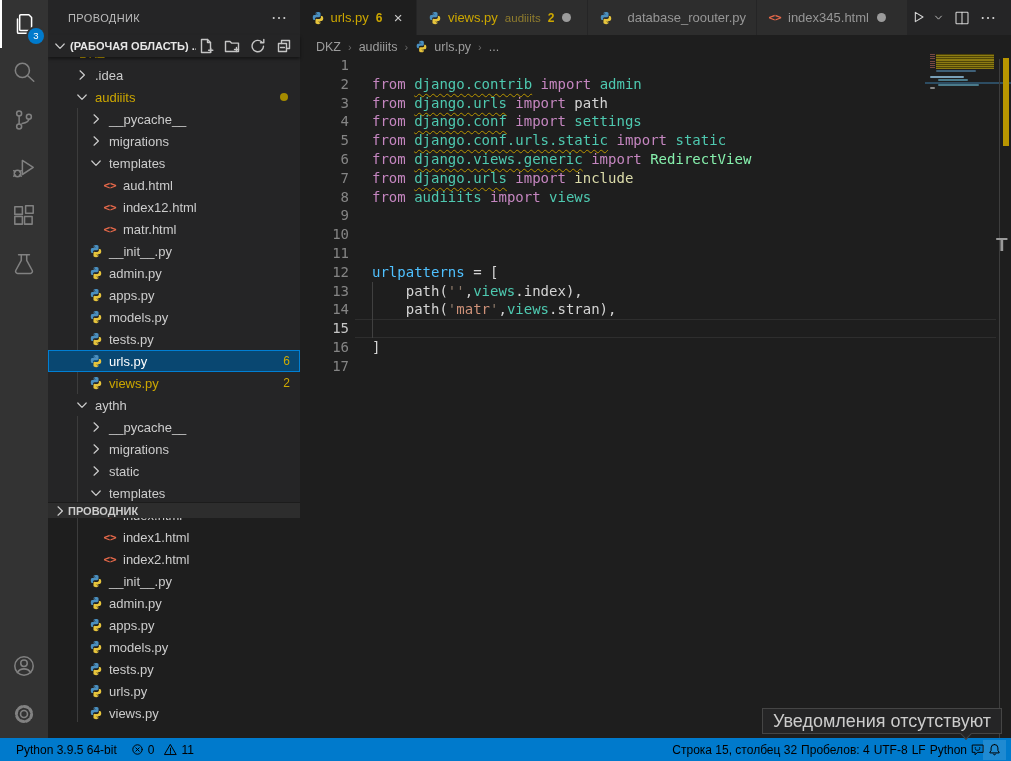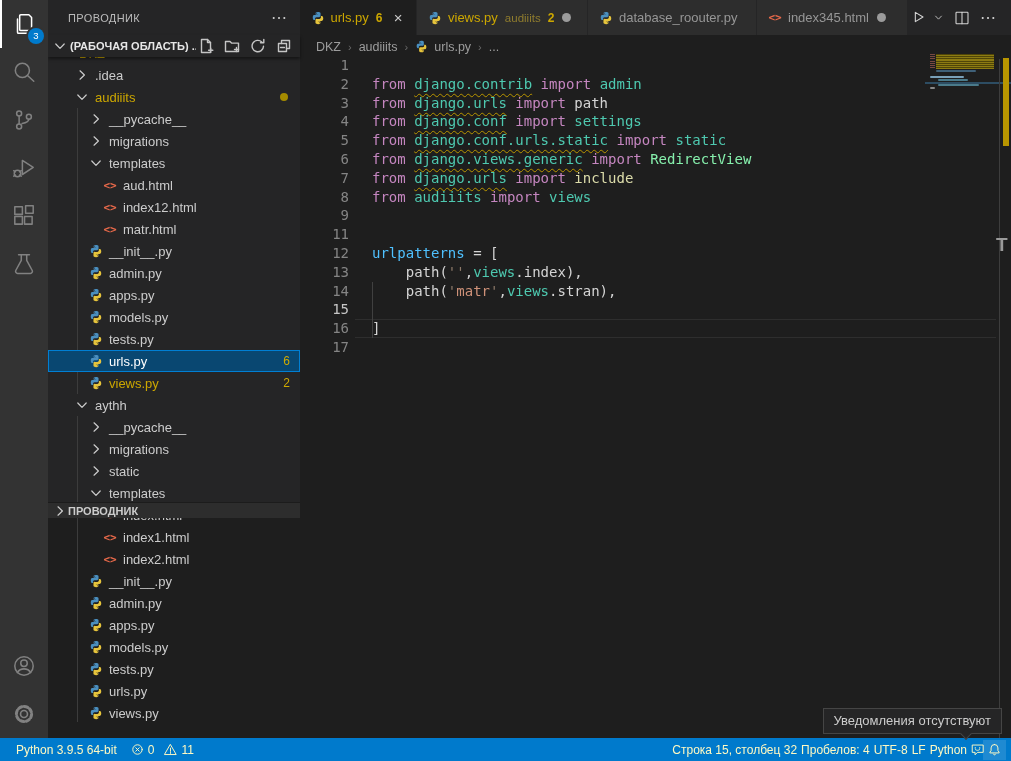--- a/index.html
+++ b/index.html
@@ -96,31 +96,31 @@
   .mm-yellow { position:absolute; left:6px; top:2px; width:58px; height:15px; background:#8c7b12; }
   .mm-yellow::before { content:""; position:absolute; inset:0;
     background:repeating-linear-gradient(180deg, rgba(30,26,0,.55) 0 1px, transparent 1px 2.2px); }
   .mm-dash { position:absolute; height:1.6px; border-radius:1px; }
   .mm-hline { position:absolute; left:625px; top:82px; width:86px; height:2px; background:#2d4d63; }
   .mm-sep { position:absolute; left:699px; top:59px; width:1px; height:679px; background:#3d3d3d; }
   .ov-warn { position:absolute; left:703px; top:58px; width:6px; height:88px; background:#b89500; }
   .ov-letter { position:absolute; left:696px; top:234px; color:#9a9a9a; font-size:19px; font-weight:bold; }
 
   
-  .statusbar { position:absolute; left:0; bottom:0; width:1011px; height:23px; background:#007acc; color:#fef9c3;
+  .statusbar { position:absolute; left:0; bottom:0; width:1011px; height:23px; background:#007acc; color:#000000;
     display:flex; align-items:center; font-size:12px; padding:0 10px 0 16px; z-index:6; }
   .sb-item { display:flex; align-items:center; gap:4px; cursor:pointer; white-space:nowrap; }
   .sb-item svg { width:13px; height:13px; }
   .sb-left { display:flex; gap:14px; align-items:center; }
   .sb-right { margin-left:auto; display:flex; gap:4px; }
   .sb-item.hovered { background:rgba(255,255,255,.12); padding:3px 5px; margin:-3px -5px; }
 
   
   .tooltip { position:absolute; right:9px; top:708px; height:26px; line-height:24px; background:#252526;
-    border:1px solid #454545; color:#cccccc; font-size:13px; padding:0 10px; z-index:7; }
+    border:1px solid #454545; color:#cccccc; font-size:18px; padding:0 10px; z-index:7; }
   .tooltip-notch { position:absolute; right:41px; top:730px; width:8px; height:8px; background:#252526;
     border-right:1px solid #454545; border-bottom:1px solid #454545; transform:rotate(45deg); z-index:8; }
 </style>
 </head>
 <body>
 
 <div class="app">
 
   <div class="activitybar">
     <div id="ab-top">
@@ -518,21 +518,21 @@
             <svg viewBox="0 0 16 16">
               <path fill="#4a8fbf" d="M7.9 1C5.1 1 5.3 2.3 5.3 2.3v2h2.8v.4H3.9S2 4.5 2 7.4s1.7 2.9 1.7 2.9h1V8.8S4.6 7 6.4 7h2.9s1.6.1 1.6-1.5V2.8S11.3 1 7.9 1zM6.4 2.1a.55.55 0 1 1 0 1.1.55.55 0 0 1 0-1.1z"></path>
               <path fill="#e6c43c" d="M8.1 15c2.8 0 2.6-1.3 2.6-1.3v-2H7.9v-.4h4.2s1.9.2 1.9-2.7-1.7-2.9-1.7-2.9h-1v1.5S11.4 9 9.6 9H6.7s-1.6-.1-1.6 1.5v2.7S4.7 15 8.1 15zm1.5-1.1a.55.55 0 1 1 0-1.1.55.55 0 0 1 0 1.1z"></path>
             </svg>
           </span>
           <span class="tname warn">views.py</span>
           <span class="tdesc">audiiits</span>
           <span class="tbadge">2</span>
           <span class="tdot"></span>
         </div>
-        <div class="tab" style="width: 169px;">
+        <div class="tab" style="width: 169px; justify-content: space-between;">
           <span class="ficon">
             <svg viewBox="0 0 16 16">
               <path fill="#4a8fbf" d="M7.9 1C5.1 1 5.3 2.3 5.3 2.3v2h2.8v.4H3.9S2 4.5 2 7.4s1.7 2.9 1.7 2.9h1V8.8S4.6 7 6.4 7h2.9s1.6.1 1.6-1.5V2.8S11.3 1 7.9 1zM6.4 2.1a.55.55 0 1 1 0 1.1.55.55 0 0 1 0-1.1z"></path>
               <path fill="#e6c43c" d="M8.1 15c2.8 0 2.6-1.3 2.6-1.3v-2H7.9v-.4h4.2s1.9.2 1.9-2.7-1.7-2.9-1.7-2.9h-1v1.5S11.4 9 9.6 9H6.7s-1.6-.1-1.6 1.5v2.7S4.7 15 8.1 15zm1.5-1.1a.55.55 0 1 1 0-1.1.55.55 0 0 1 0 1.1z"></path>
             </svg>
           </span>
           <span class="tname">database_roouter.py</span>
         </div>
         <div class="tab" style="width: 151px;">
           <span class="ficon">
@@ -579,20 +579,21 @@
     <div class="code" id="code">
         <div class="cline"><span class="ln">1</span><span class="lc"></span></div>
         <div class="cline"><span class="ln">2</span><span class="lc"><span class="tk-k">from</span><span class="tk-p"> </span><span class="tk-tw">django.contrib</span><span class="tk-p"> </span><span class="tk-k">import</span><span class="tk-p"> </span><span class="tk-t">admin</span></span></div>
         <div class="cline"><span class="ln">3</span><span class="lc"><span class="tk-k">from</span><span class="tk-p"> </span><span class="tk-tw">django.urls</span><span class="tk-p"> </span><span class="tk-k">import</span><span class="tk-p"> path</span></span></div>
         <div class="cline"><span class="ln">4</span><span class="lc"><span class="tk-k">from</span><span class="tk-p"> </span><span class="tk-tw">django.conf</span><span class="tk-p"> </span><span class="tk-k">import</span><span class="tk-p"> </span><span class="tk-t">settings</span></span></div>
         <div class="cline"><span class="ln">5</span><span class="lc"><span class="tk-k">from</span><span class="tk-p"> </span><span class="tk-tw">django.conf.urls.static</span><span class="tk-p"> </span><span class="tk-k">import</span><span class="tk-p"> </span><span class="tk-t">static</span></span></div>
         <div class="cline"><span class="ln">6</span><span class="lc"><span class="tk-k">from</span><span class="tk-p"> </span><span class="tk-tw">django.views.generic</span><span class="tk-p"> </span><span class="tk-k">import</span><span class="tk-p"> </span><span class="tk-t2">RedirectView</span></span></div>
         <div class="cline"><span class="ln">7</span><span class="lc"><span class="tk-k">from</span><span class="tk-p"> </span><span class="tk-tw">django.urls</span><span class="tk-p"> </span><span class="tk-k">import</span><span class="tk-p"> </span><span class="tk-f">include</span></span></div>
         <div class="cline"><span class="ln">8</span><span class="lc"><span class="tk-k">from</span><span class="tk-p"> </span><span class="tk-t">audiiits</span><span class="tk-p"> </span><span class="tk-k">import</span><span class="tk-p"> </span><span class="tk-t">views</span></span></div>
         <div class="cline"><span class="ln">9</span><span class="lc"></span></div>
+        <div class="cline"><span class="ln">10</span><span class="lc"></span></div>
         <div class="cline"><span class="ln">11</span><span class="lc"></span></div>
         <div class="cline"><span class="ln">12</span><span class="lc"><span class="tk-v">urlpatterns</span><span class="tk-p"> = [</span></span></div>
         <div class="cline"><span class="ln">13</span><span class="lc"><span class="tk-p">    path(</span><span class="tk-q">''</span><span class="tk-p">,</span><span class="tk-t">views</span><span class="tk-p">.index),</span></span></div>
         <div class="cline"><span class="ln">14</span><span class="lc"><span class="tk-p">    path(</span><span class="tk-q">'</span><span class="tk-s">matr</span><span class="tk-q">'</span><span class="tk-p">,</span><span class="tk-t">views</span><span class="tk-p">.stran),</span></span></div>
         <div class="cline cur"><span class="ln">15</span></div>
         <div class="cline"><span class="ln">16</span><span class="lc"><span class="tk-p">]</span></span></div>
         <div class="cline"><span class="ln">17</span><span class="lc"></span></div>
       </div>
     <div class="curline-border" id="curline" style="top: 319.2px;"></div>
     <div class="indent-guide" id="indent-guide" style="left: 72px; top: 281.6px; height: 56.4px;"></div>

